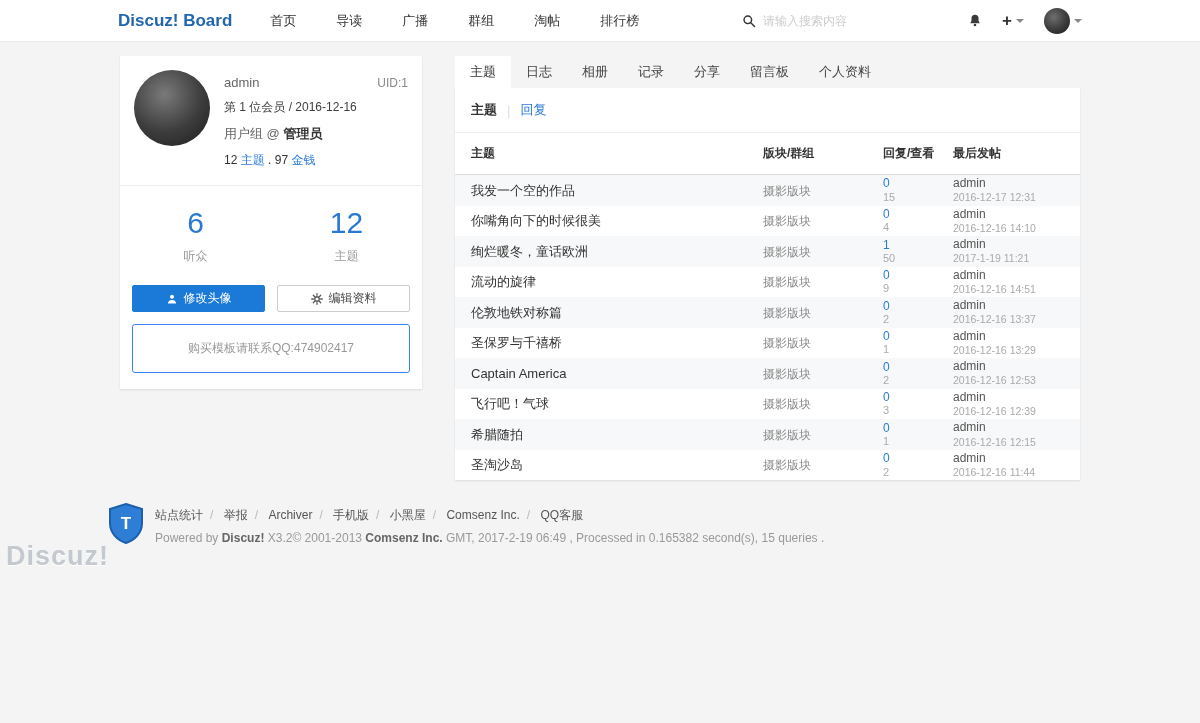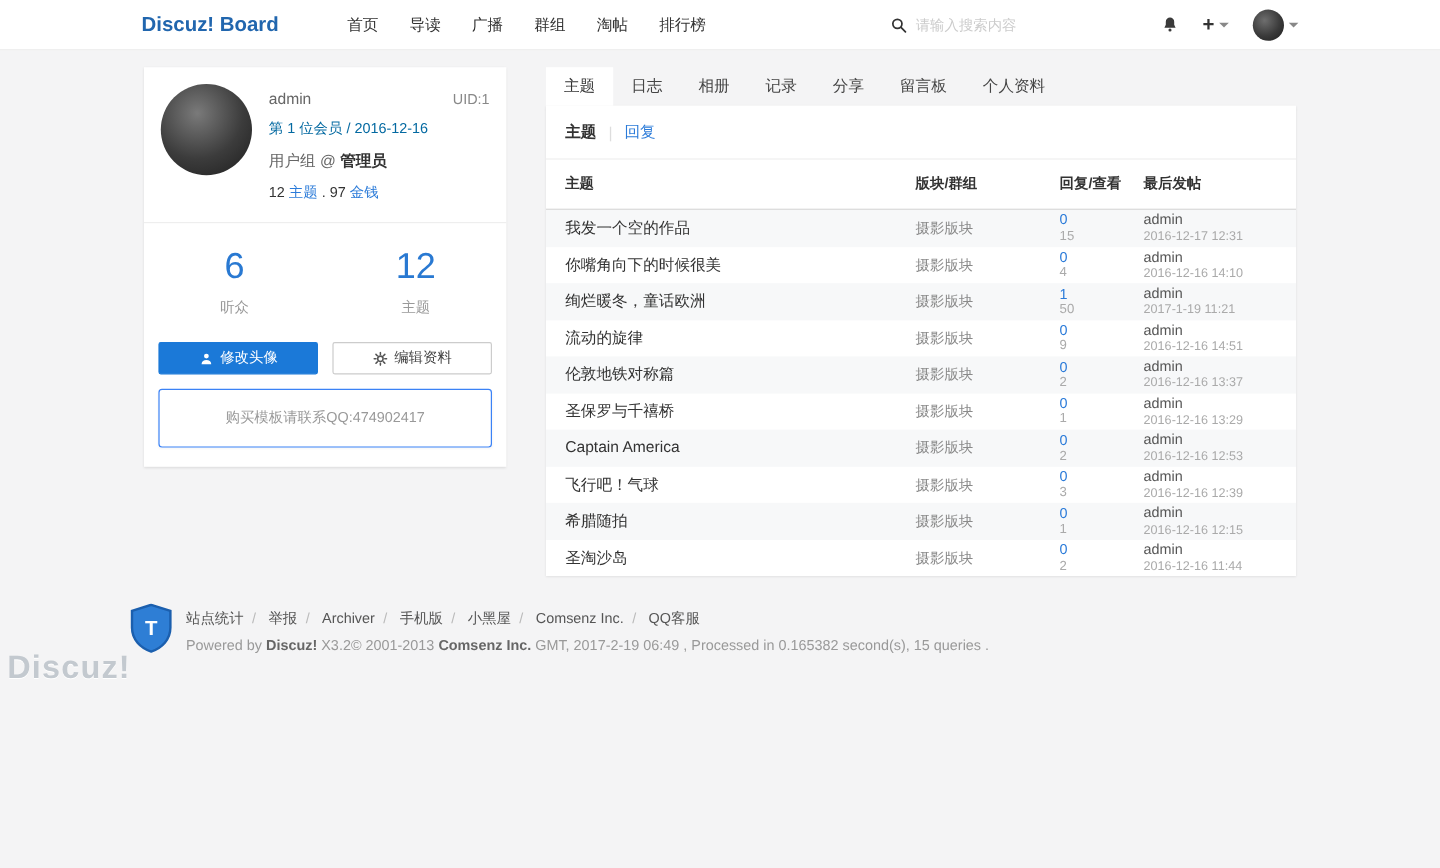--- a/index.html
+++ b/index.html
@@ -10,21 +10,21 @@
     color: #333;
   }
   a { text-decoration: none; color: inherit; cursor: pointer; }
 
   
   .navbar {
     height: 42px; background: #fff; border-bottom: 1px solid #ebebeb;
     display: flex; align-items: center; padding: 0 118px;
   }
   .brand { font-size: 17px; font-weight: bold; color: #2166ae; cursor: pointer; }
-  .nav-links { display: flex; margin-left: 57px; gap: 26px; }
+  .nav-links { display: flex; margin-left: 38px; gap: 40px; }
   .nav-links a { font-size: 13px; color: #333; }
   .nav-search { margin-left: auto; display: flex; align-items: center; gap: 7px; }
   .nav-search input {
     border: none; outline: none; background: transparent;
     font-size: 12px; width: 150px; color: #0f766e;
     font-family: inherit;
   }
   .nav-search input::placeholder { color: #ccc; }
   .nav-icons { display: flex; align-items: center; gap: 20px; margin-left: 55px; }
   .icon-btn { display: flex; align-items: center; cursor: pointer; }
@@ -46,21 +46,21 @@
   .card { width: 302px; background: #fff; box-shadow: 0 1px 2px rgba(0,0,0,.10); padding-bottom: 4px; }
   .card-head { display: flex; padding: 14px 14px 16px; }
   .avatar-lg {
     width: 76px; height: 76px; border-radius: 50%; flex: none;
     background: radial-gradient(circle at 40% 32%, #7a7a7a 0%, #3c3c3c 55%, #1d1d1d 100%);
   }
   .head-info { flex: 1; margin-left: 14px; padding-top: 5px; }
   .head-row1 { display: flex; justify-content: space-between; align-items: baseline; }
   .username { font-size: 13px; color: #666; }
   .uid { font-size: 12px; color: #888; }
-  .member-info { font-size: 12px; color: #0369a1; margin-top: 9px; }
+  .member-info { font-size: 12px; color: #404040; margin-top: 9px; }
   .group-line { font-size: 13px; margin-top: 9px; color: #666; }
   .group-line b { color: #333; }
   .summary-line { font-size: 12px; margin-top: 9px; color: #333; }
   .summary-line a { color: #2b7bd9; }
   .stats { display: flex; border-top: 1px solid #eee; padding: 20px 0 16px; }
   .stat { flex: 1; text-align: center; }
   .stat-value { font-size: 30px; color: #2979d2; line-height: 1.1; }
   .stat-label { font-size: 12px; color: #999; margin-top: 9px; }
   .btn-row { display: flex; gap: 12px; padding: 4px 12px 0; }
   .btn {

